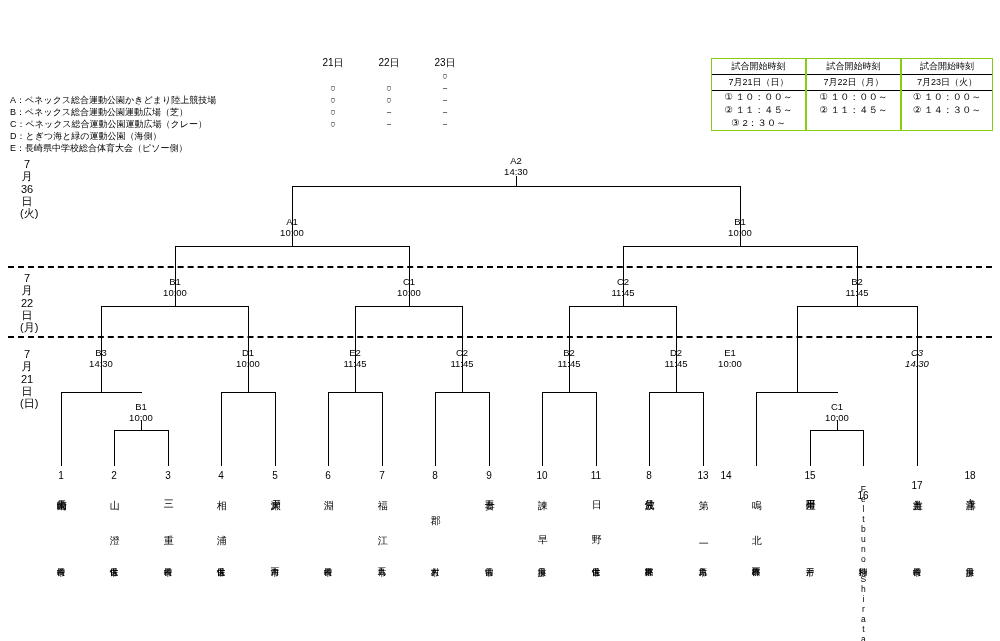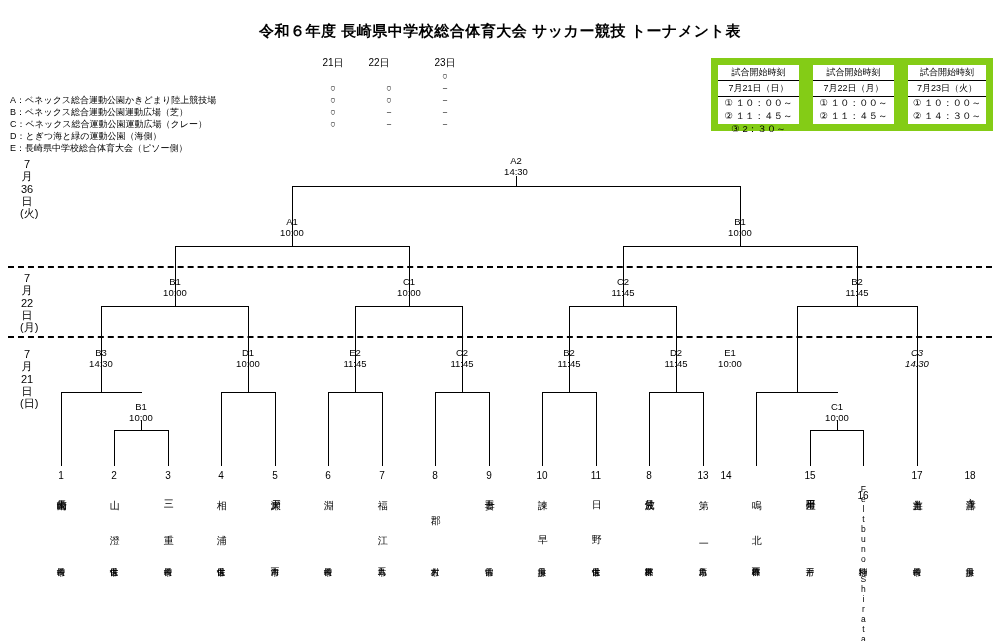--- a/index.html
+++ b/index.html
@@ -3,61 +3,60 @@
 <meta charset="utf-8">
 <style>
   html,body{margin:0;padding:0;background:#ffffff;}
   body{font-family:"Liberation Sans","DejaVu Sans",sans-serif;color:#000;}
   #root{position:relative;width:1000px;height:641px;overflow:hidden;background:#fff;}
   .abs{position:absolute;}
   .ttl{font-size:15px;font-weight:bold;letter-spacing:0.5px;}
   .venue-row{font-size:9px;white-space:nowrap;}
   .ctr{text-align:center;}
   .mono-num{font-size:9.5px;}
-  .box{border:7px solid #84cc16;box-sizing:border-box;}
+  .box{border:1px solid #84cc16;box-sizing:border-box;}
   .hdr-cell{font-size:9px;text-align:center;border-bottom:1px solid #000;padding:1px 0;}
   .tm-line{font-size:9.5px;text-align:center;line-height:1.35;}
   .node{font-size:9.5px;text-align:center;line-height:1.15;white-space:nowrap;}
   .vline{position:absolute;background:#000;width:1px;}
   .hline{position:absolute;background:#000;height:1px;}
   .dash{position:absolute;height:0;border-top:2px dashed #000;}
   .team{position:absolute;width:16px;font-size:10px;line-height:1.05;text-align:center;}
   .teamnum{position:absolute;width:16px;font-size:10px;text-align:center;}
   .vert{writing-mode:vertical-rl;text-orientation:upright;display:inline-block;font-size:10px;line-height:1.05;letter-spacing:0px;}
   .vert-s{writing-mode:vertical-rl;text-orientation:upright;display:inline-block;font-size:8.5px;line-height:1.05;}
   .daylabel{position:absolute;font-size:11px;line-height:1.12;text-align:center;width:14px;}
   .hdrnums{font-size:10px;}
 </style>
 </head>
 <body>
 
 <div id="root">
 
-  <div class="abs ttl" style="left:0;top:22px;width:1000px;text-align:center;">令和６年度 長崎県中学校総合体育大会 サッカー競技 トーナメント表</div>
 
   <div class="abs" style="left:10px;top:60px;">
     <div class="venue-row" style="height:12px;margin-top:34px;">
       <span>A：</span><span>ベネックス総合運動公園かきどまり陸上競技場</span>
     </div>
     <div class="venue-row" style="height:12px;">
       <span>B：</span><span>ベネックス総合運動公園運動広場（芝）</span>
     </div>
     <div class="venue-row" style="height:12px;">
       <span>C：</span><span>ベネックス総合運動公園運動広場（クレー）</span>
     </div>
     <div class="venue-row" style="height:12px;">
       <span>D：</span><span>とぎつ海と緑の運動公園（海側）</span>
     </div>
     <div class="venue-row" style="height:12px;">
       <span>E：</span><span>長崎県中学校総合体育大会（ピソー側）</span>
     </div>
   </div>
 
   <div class="abs hdrnums ctr" style="left:316px;top:56px;width:34px;">21日</div>
-  <div class="abs hdrnums ctr" style="left:362px;top:56px;width:34px;">22日</div>
+  <div class="abs hdrnums ctr" style="left:372px;top:56px;width:34px;">22日</div>
   <div class="abs hdrnums ctr" style="left:428px;top:56px;width:34px;">23日</div>
 
   <div class="abs mono-num ctr" style="left:316px;top:70px;width:34px;"></div>
   <div class="abs mono-num ctr" style="left:372px;top:70px;width:34px;"></div>
   <div class="abs mono-num ctr" style="left:428px;top:70px;width:34px;">○</div>
 
   <div class="abs mono-num ctr" style="left:316px;top:82px;width:34px;">○</div>
   <div class="abs mono-num ctr" style="left:372px;top:82px;width:34px;">○</div>
   <div class="abs mono-num ctr" style="left:428px;top:82px;width:34px;">－</div>
 
@@ -320,21 +319,21 @@
   <div class="teamnum" style="left:802px;top:470px;">15</div>
   <div class="team" style="left:802px;top:484px;"><span class="vert">田平生月</span></div>
   <div class="team" style="left:802px;top:553px;"><span class="vert-s">平戸市</span></div>
 
   <div class="teamnum" style="left:855px;top:470px;margin-top:20px;">16</div>
   <div class="abs" style="left:849px;top:484px;width:28px;text-align:center;">
     <span class="vert-s">Feltbuno Shiratake</span>
   </div>
   <div class="team" style="left:855px;top:553px;"><span class="vert-s">特別枠</span></div>
 
-  <div class="teamnum" style="left:909px;top:470px;">17</div>
+  <div class="teamnum" style="left:909px;top:480px;">17</div>
   <div class="team" style="left:909px;top:484px;"><span class="vert">土井首</span></div>
   <div class="team" style="left:909px;top:553px;"><span class="vert-s">長崎市</span></div>
 
   <div class="teamnum" style="left:962px;top:470px;">18</div>
   <div class="team" style="left:962px;top:484px;"><span class="vert">喜々津</span></div>
   <div class="team" style="left:962px;top:553px;"><span class="vert-s">諫早市</span></div>
 
 </div>
 
 </body></html>

